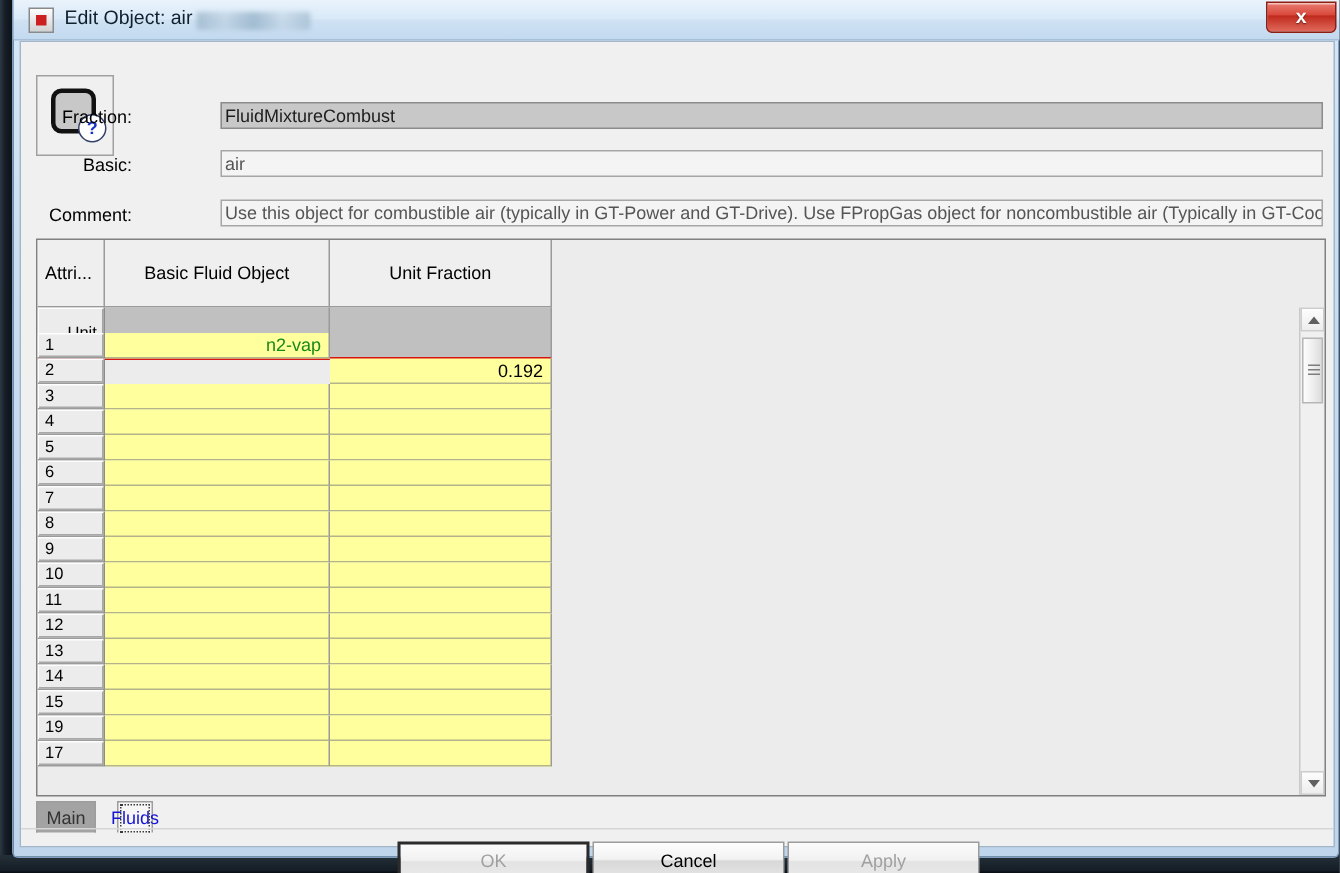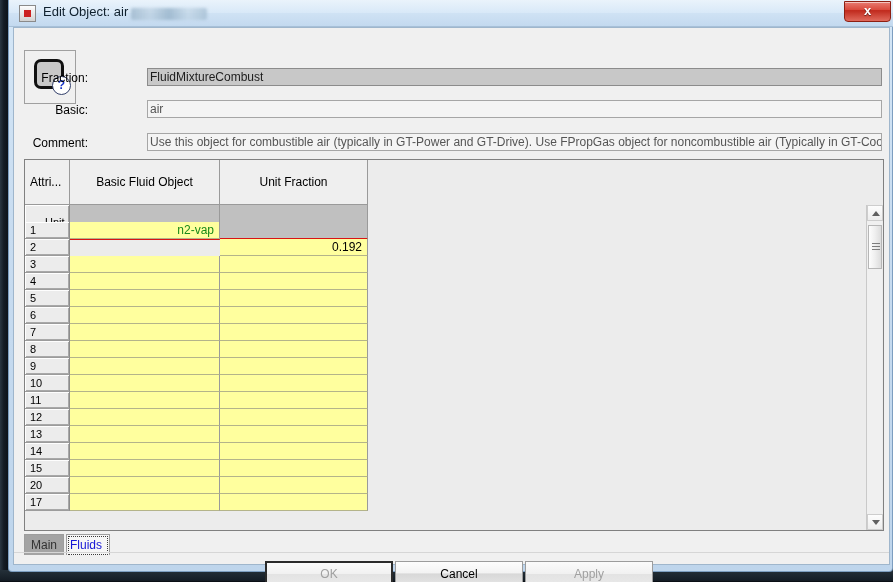--- a/index.html
+++ b/index.html
@@ -379,21 +379,21 @@
                 <div class="rowhdr-cell">14</div>
                 <div class="dcell fluid" style="left: 45px; width: 150px;"></div>
                 <div class="dcell num" style="left: 195px; width: 148px;"></div>
               </div>
               <div class="drow" style="top: 300px; width: 343px;">
                 <div class="rowhdr-cell">15</div>
                 <div class="dcell fluid" style="left: 45px; width: 150px;"></div>
                 <div class="dcell num" style="left: 195px; width: 148px;"></div>
               </div>
               <div class="drow" style="top: 317px; width: 343px;">
-                <div class="rowhdr-cell">20</div>
+                <div class="rowhdr-cell">19</div>
                 <div class="dcell fluid" style="left: 45px; width: 150px;"></div>
                 <div class="dcell num" style="left: 195px; width: 148px;"></div>
               </div>
               <div class="drow" style="top: 334px; width: 343px;">
                 <div class="rowhdr-cell">17</div>
                 <div class="dcell fluid" style="left: 45px; width: 150px;"></div>
                 <div class="dcell num" style="left: 195px; width: 148px;"></div>
               </div>
             </div>
         </div>
@@ -412,21 +412,21 @@
           <div class="sb-btn down">
             <div class="arrow-down"></div>
           </div>
         </div>
       </div>
 
       <div class="tabs">
         <div class="tab inactive" style="left:0; width:40px;">
           <span>Main</span>
         </div>
-        <div class="tab active" style="left:42px; width:44px;justify-content:flex-end;">
+        <div class="tab active" style="left:54px; width:24px;">
           <span class="focus-ring"></span>
           <span>Fluids</span>
         </div>
       </div>
 
       <div class="sep-line"></div>
 
       <div class="btnbar">
         <div class="btn disabled default-focus" style="left:251px; width:128px;">
           <span>OK</span>

